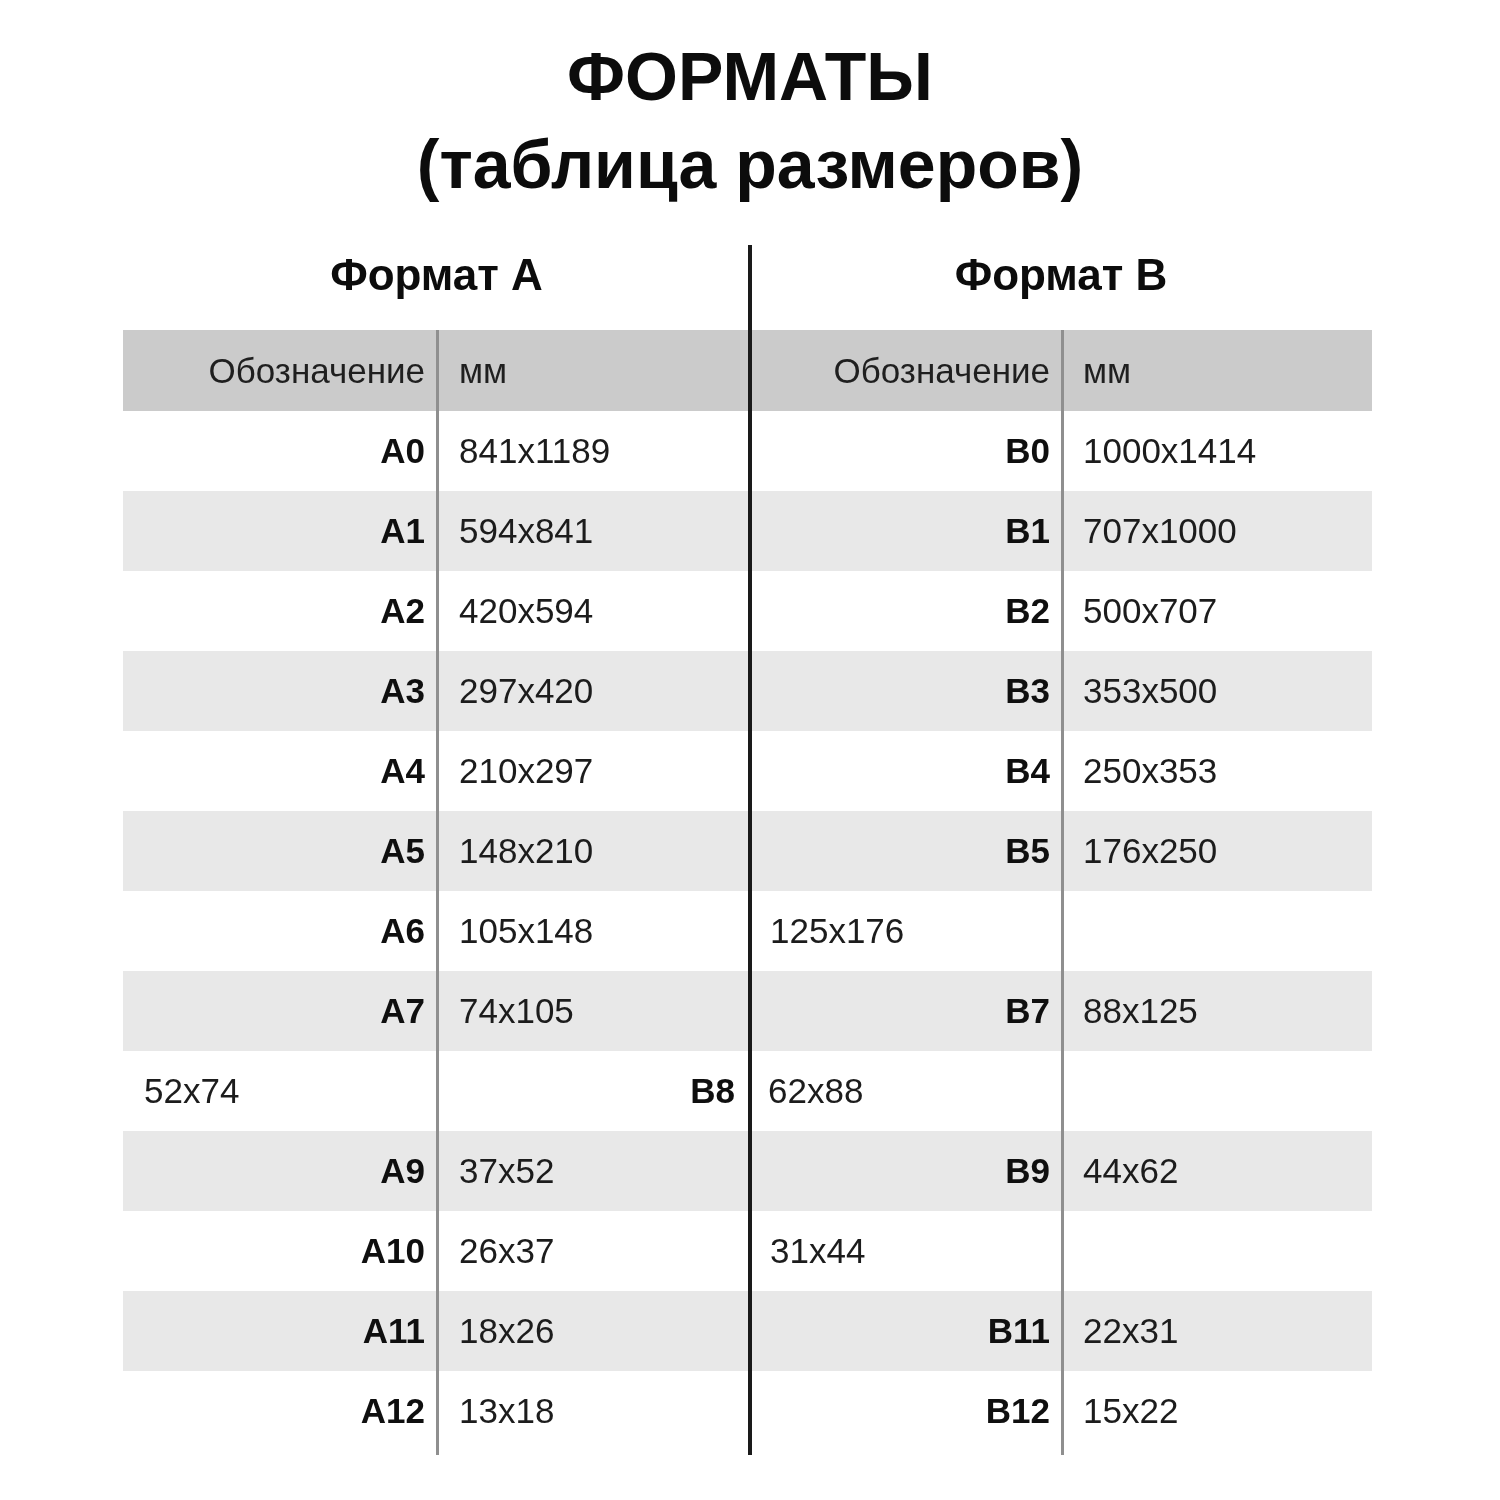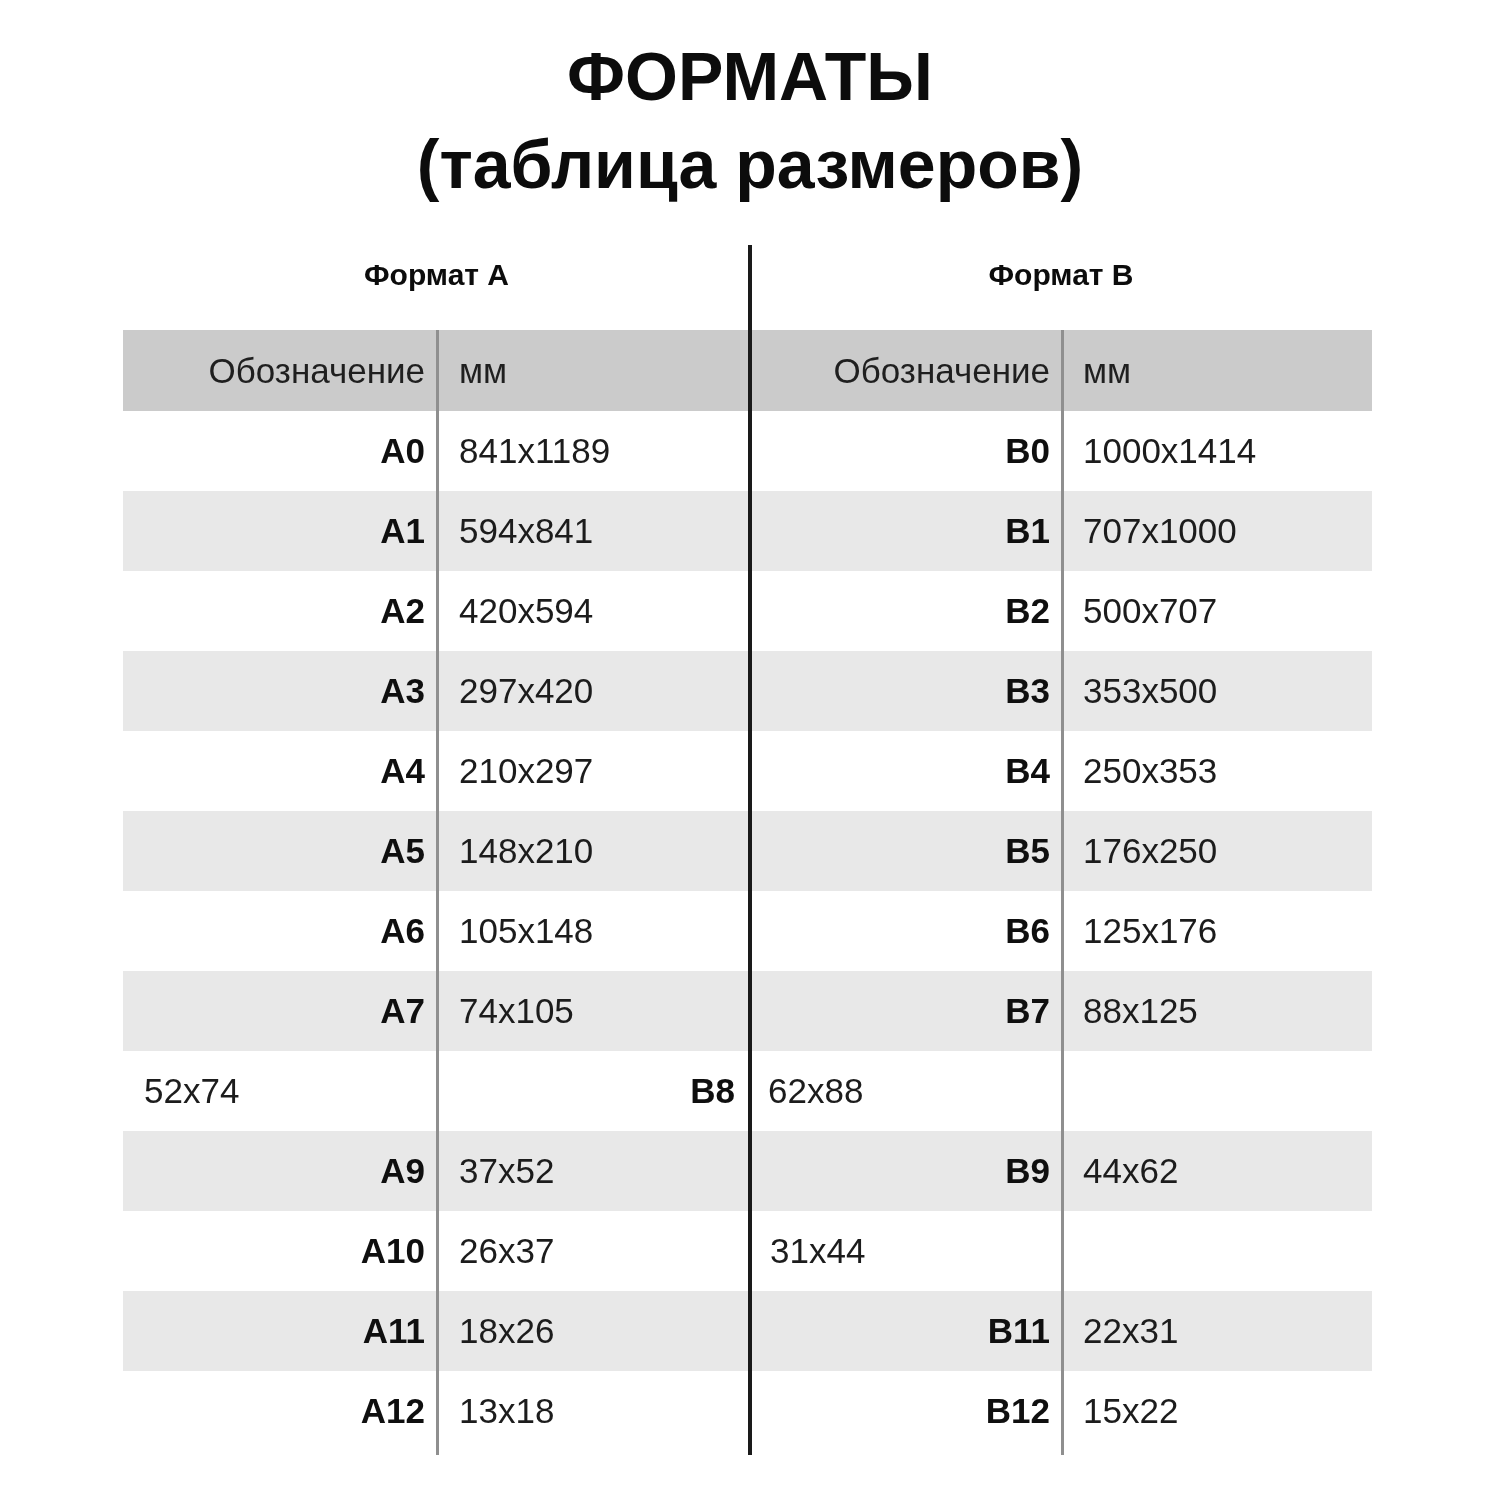--- a/index.html
+++ b/index.html
@@ -16,21 +16,21 @@
     text-align:center;
     font-weight:bold;
     font-size:68px;
     line-height:88px;
     color:#0c0c0c;
     letter-spacing:0px;
     margin-top:8px;
   }
   .col-heading{
     position:absolute;top:250px;height:50px;line-height:50px;
-    font-size:30px;font-weight:bold;text-align:center;color:#0c0c0c;
+    font-size:44px;font-weight:bold;text-align:center;color:#0c0c0c;
   }
   #heading-a{left:123px;width:627px;}
   #heading-b{left:750px;width:622px;}
 
   .table{position:absolute;left:123px;top:330px;width:1249px;}
   .thead{
     display:flex;height:81px;
     background:var(--header-bg,#cbcbcb);
   }
   .thead .cell{font-weight:normal;color:#1f1f1f;border-radius:8px;}
@@ -112,21 +112,20 @@
         </div>
         <div class="row alt">
           <div class="cell c1 des">A5</div>
           <div class="cell c2">148x210</div>
           <div class="cell c3 des">B5</div>
           <div class="cell c4">176x250</div>
         </div>
         <div class="row">
           <div class="cell c1 des">A6</div>
           <div class="cell c2">105x148</div>
-          <div class="cell c3 des">B6</div>
           <div class="cell c4">125x176</div>
         </div>
         <div class="row alt">
           <div class="cell c1 des">A7</div>
           <div class="cell c2">74x105</div>
           <div class="cell c3 des">B7</div>
           <div class="cell c4">88x125</div>
         </div>
         <div class="row">
           <div class="cell c2">52x74</div>

